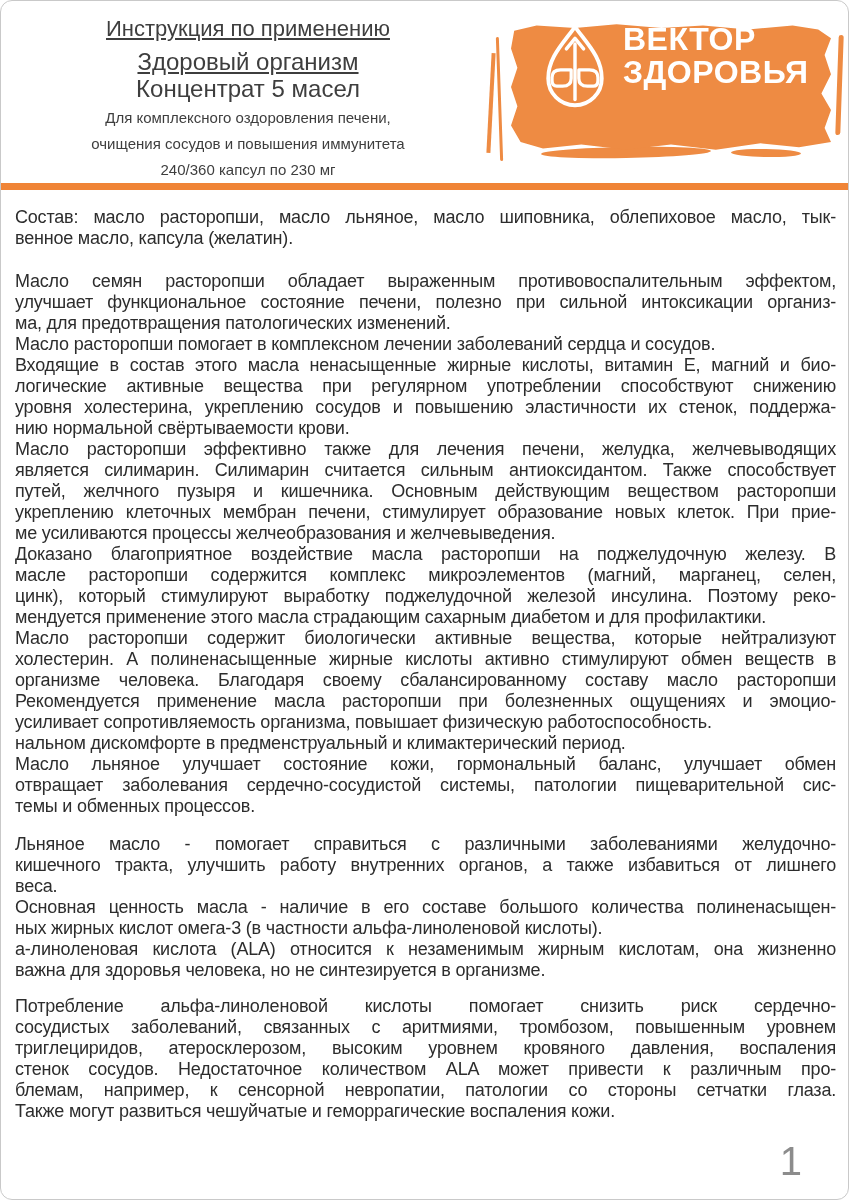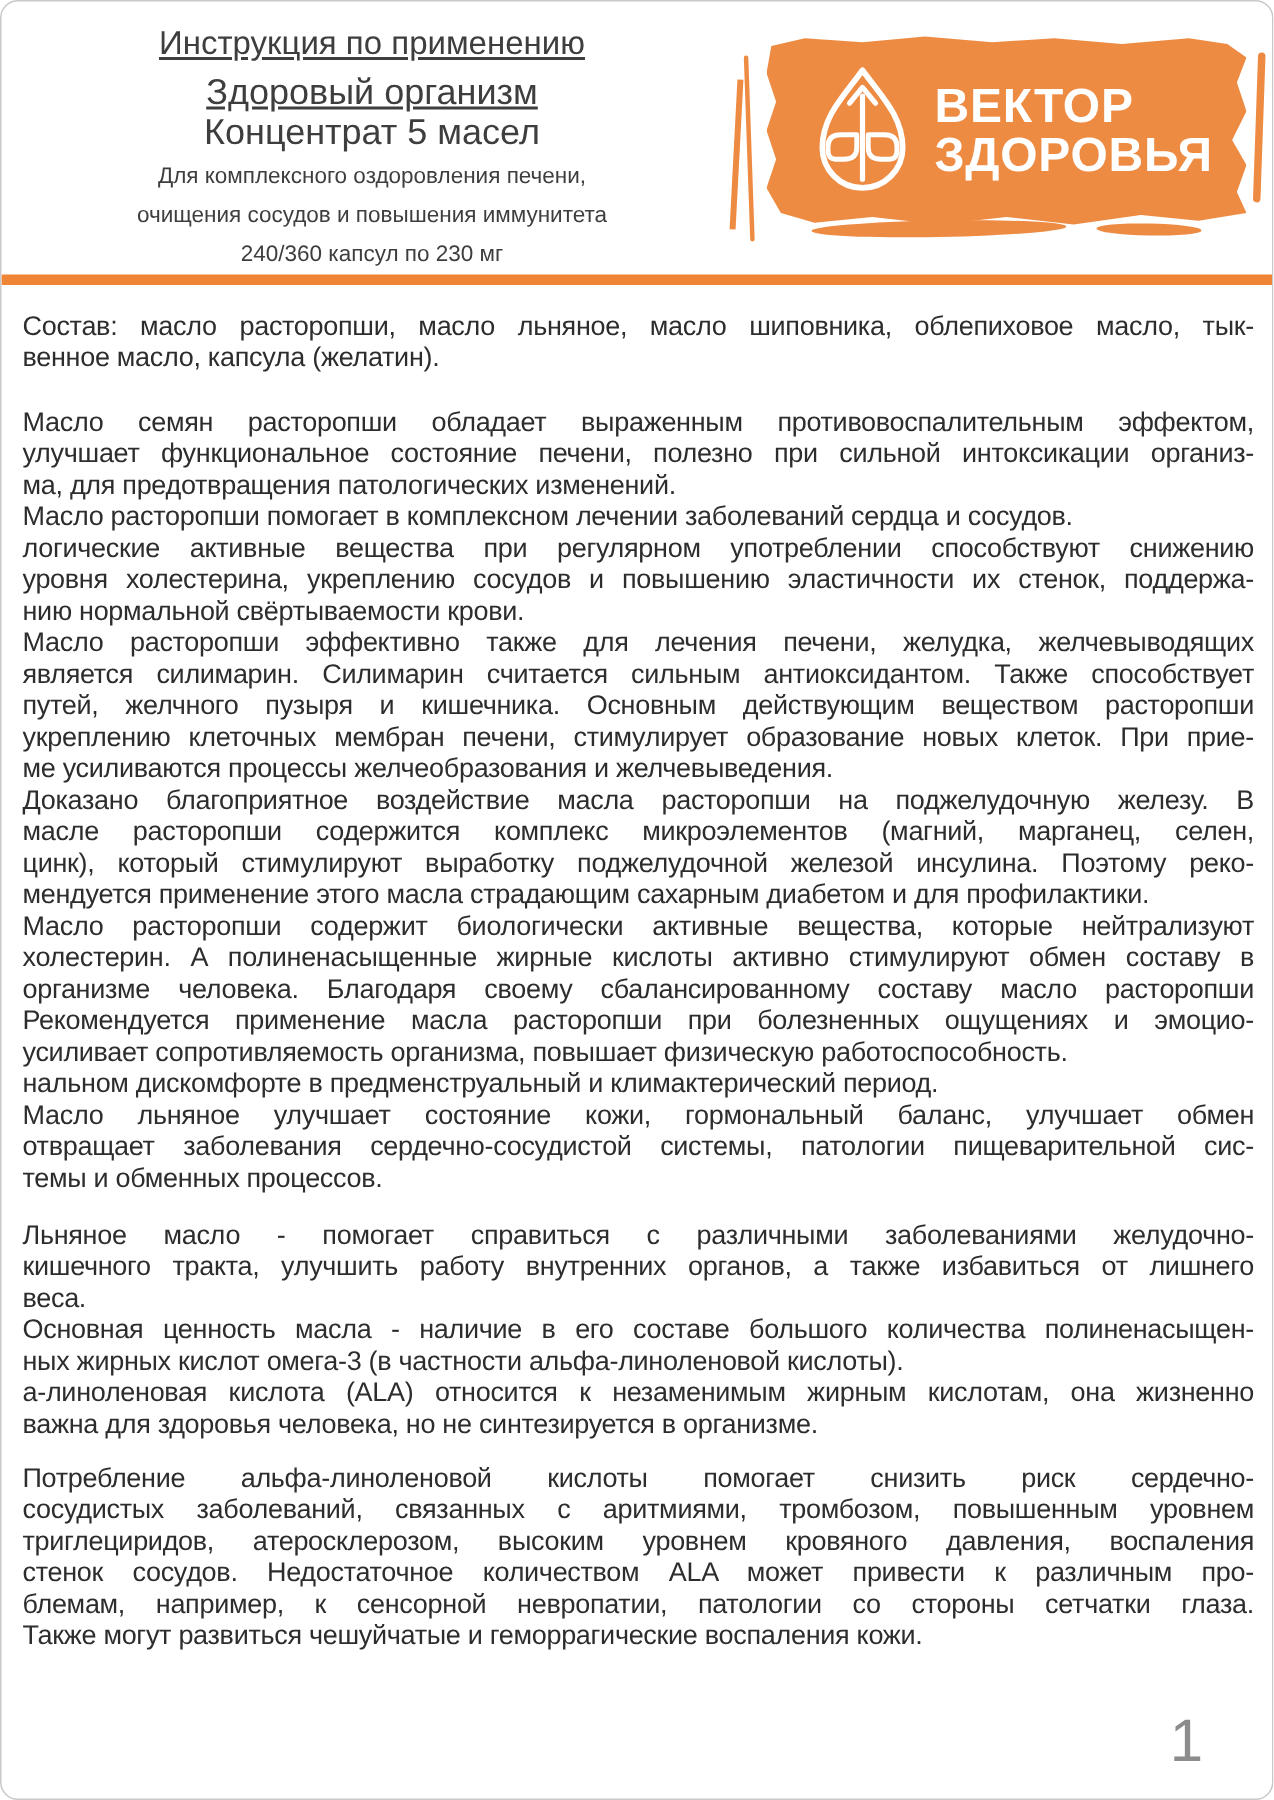--- a/index.html
+++ b/index.html
@@ -33,21 +33,21 @@
     position:absolute;left:30px;top:12px;width:320px;height:128px;
     background:var(--accent);
     clip-path:polygon(1% 6%,8% 2%,20% 4%,33% 1%,47% 4%,60% 2%,74% 5%,88% 2%,96% 5%,100% 12%,98% 25%,100% 40%,97% 55%,100% 68%,98% 82%,100% 93%,90% 97%,78% 94%,64% 99%,50% 95%,36% 99%,22% 95%,10% 98%,3% 93%,0% 80%,2% 65%,0% 50%,2% 35%,0% 20%);
   }
   .streak{position:absolute;background:var(--accent);}
   .streak1{left:8px;top:42px;width:4px;height:100px;transform:rotate(3deg);}
   .streak2{left:17px;top:26px;width:3px;height:124px;transform:rotate(-2deg);border-radius:2px;}
   .smear-bottom{left:60px;top:136px;width:170px;height:11px;border-radius:50%;transform:rotate(-1deg);}
   .smear-bottom2{left:250px;top:138px;width:70px;height:8px;border-radius:50%;transform:rotate(1deg);}
   .fleck-right{left:356px;top:24px;width:5px;height:100px;border-radius:3px;transform:rotate(2deg);}
-  .logo-inner{position:absolute;left:30px;top:12px;width:320px;height:128px;display:flex;align-items:center;}
+  .logo-inner{position:absolute;left:30px;top:12px;width:320px;height:128px;display:flex;}
   .logo-icon{margin-left:30px;width:68px;height:88px;flex:0 0 auto;}
   .logo-text{margin-left:14px;color:#fff;font-weight:700;font-size:32px;line-height:33px;letter-spacing:0.5px;}
   
   .divider{position:absolute;left:0;top:182px;width:849px;height:7px;background:var(--divider);}
   
   .body-text{
     position:absolute;left:14px;top:206px;width:821px;
     color:var(--text);font-size:18px;line-height:21px;letter-spacing:-0.2px;
   }
   .para{margin:0 0 0 0;}
@@ -104,34 +104,35 @@
   <div class="body-text">
       <div class="para">
         <div class="line"><strong>Состав:</strong><span> масло расторопши, масло льняное, масло шиповника, облепиховое масло, тык-</span></div>
         <div class="line end"><span>венное масло, капсула (желатин).</span></div>
       </div>
       <div class="para">
         <div class="line"><strong>Масло семян расторопши</strong><span> обладает выраженным противовоспалительным эффектом,</span></div>
         <div class="line"><span>улучшает функциональное состояние печени, полезно при сильной интоксикации организ-</span></div>
         <div class="line end"><span>ма, для предотвращения патологических изменений.</span></div>
         <div class="line end"><span>Масло расторопши помогает в комплексном лечении заболеваний сердца и сосудов.</span></div>
+        <div class="line"><span>Входящие в состав этого масла ненасыщенные жирные кислоты, витамин Е, магний и био-</span></div>
         <div class="line"><span>логические активные вещества при регулярном употреблении способствуют снижению</span></div>
         <div class="line"><span>уровня холестерина, укреплению сосудов и повышению эластичности их стенок, поддержа-</span></div>
         <div class="line end"><span>нию нормальной свёртываемости крови.</span></div>
         <div class="line"><strong>Масло расторопши эффективно также для лечения</strong><span> печени, желудка, желчевыводящих</span></div>
         <div class="line"><span>является силимарин. Силимарин считается сильным антиоксидантом. Также способствует</span></div>
         <div class="line"><span>путей, желчного пузыря и кишечника. Основным действующим веществом расторопши</span></div>
         <div class="line"><span>укреплению клеточных мембран печени, стимулирует образование новых клеток. При прие-</span></div>
         <div class="line end"><span>ме усиливаются процессы желчеобразования и желчевыведения.</span></div>
         <div class="line"><span>Доказано благоприятное воздействие масла расторопши на поджелудочную железу. В</span></div>
         <div class="line"><span>масле расторопши </span><strong>содержится комплекс микроэлементов</strong><span> (магний, марганец, селен,</span></div>
         <div class="line"><span>цинк), который стимулируют выработку поджелудочной железой инсулина. Поэтому реко-</span></div>
         <div class="line end"><span>мендуется применение этого масла страдающим сахарным диабетом и для профилактики.</span></div>
         <div class="line"><span>Масло расторопши содержит биологически активные вещества, которые нейтрализуют</span></div>
-        <div class="line"><span>холестерин. А полиненасыщенные жирные кислоты активно стимулируют обмен составу в</span></div>
+        <div class="line"><span>холестерин. А полиненасыщенные жирные кислоты активно стимулируют обмен веществ в</span></div>
         <div class="line"><span>организме человека. Благодаря своему сбалансированному составу масло расторопши</span></div>
         <div class="line"><strong>Рекомендуется применение масла</strong><span> расторопши при болезненных ощущениях и эмоцио-</span></div>
         <div class="line end"><span>усиливает сопротивляемость организма, повышает физическую работоспособность.</span></div>
         <div class="line end"><span>нальном дискомфорте в предменструальный и климактерический период.</span></div>
         <div class="line"><span>Масло льняное улучшает состояние кожи, гормональный баланс, улучшает обмен</span></div>
         <div class="line"><span>отвращает заболевания сердечно-сосудистой системы, патологии пищеварительной сис-</span></div>
         <div class="line end"><span>темы и обменных процессов.</span></div>
       </div>
       <div class="para">
         <div class="line"><strong>Льняное масло</strong><span> - помогает справиться с различными заболеваниями желудочно-</span></div>

